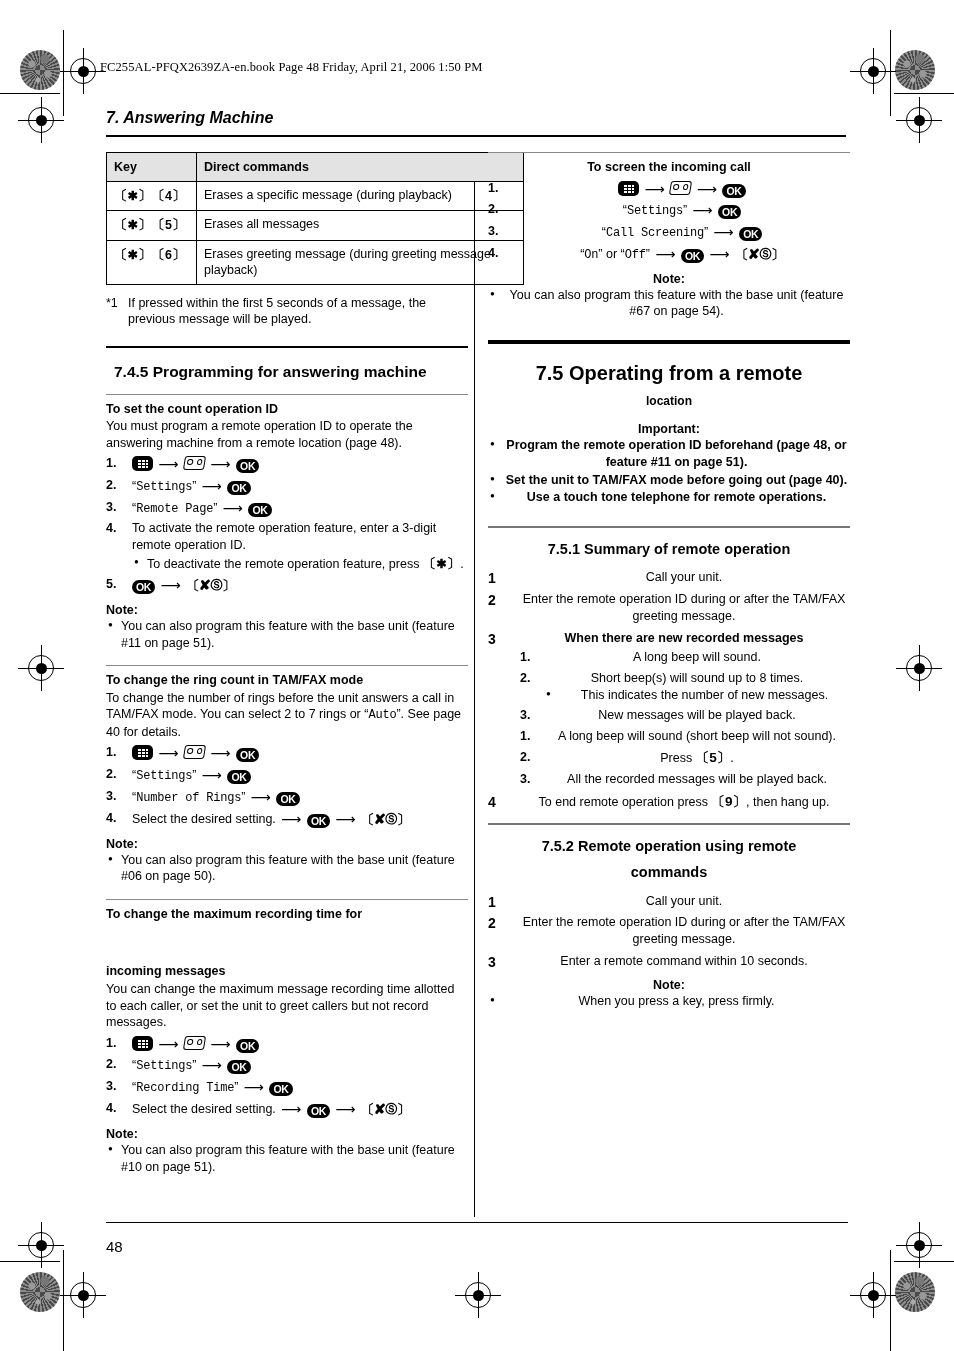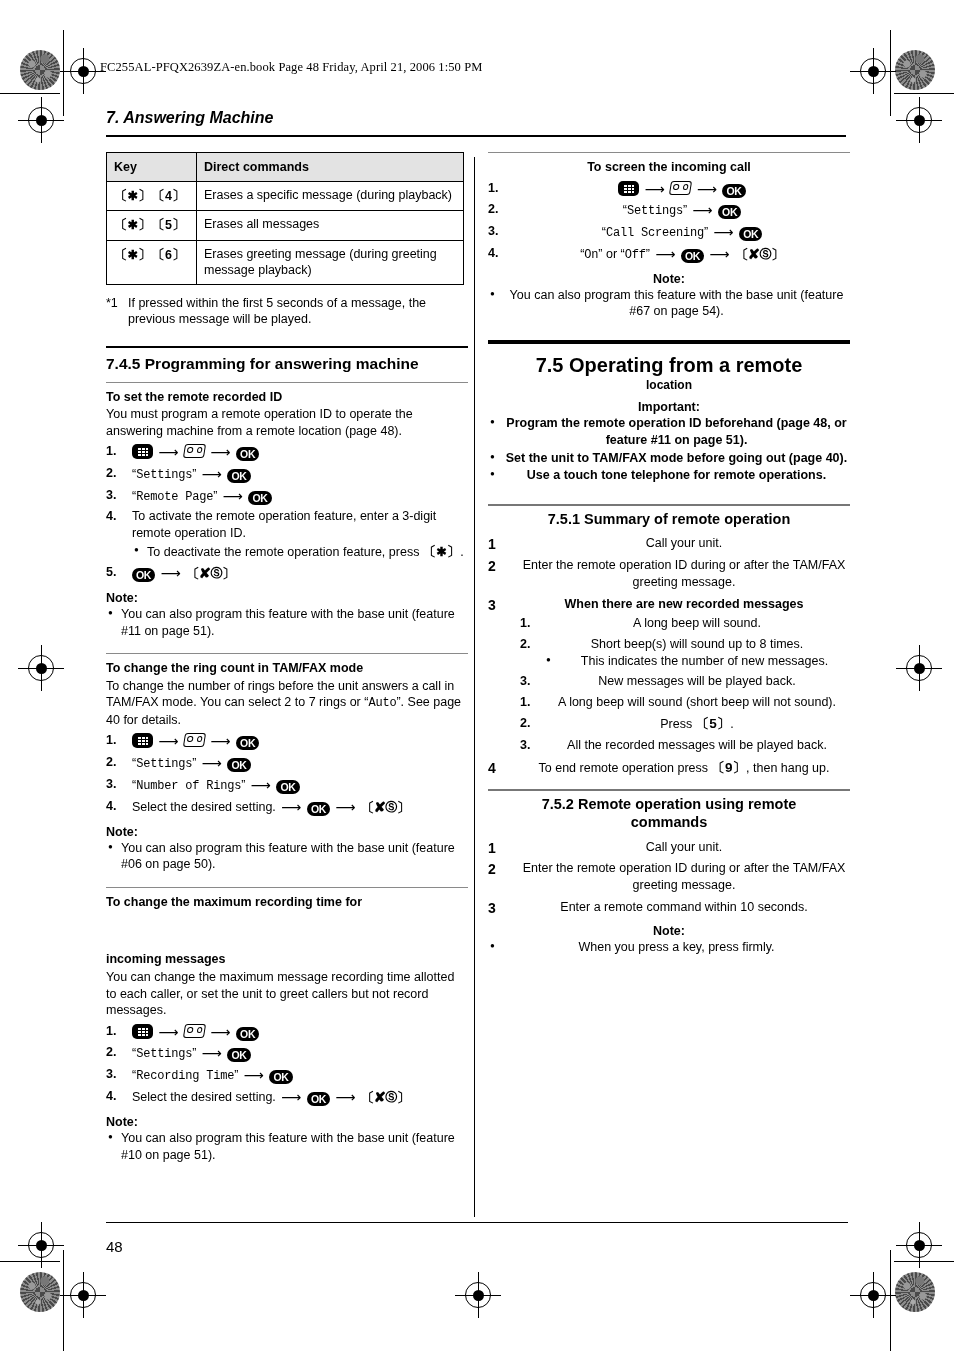--- a/index.html
+++ b/index.html
@@ -48,36 +48,36 @@
   .chapter-rule {
     position:absolute; left:106px; top:135px; width:740px; height:2px; background:#000;
   }
 
   .col { position:absolute; top:152px; width:362px; }
   .col-left  { left:106px; }
   .col-right { left:488px;text-align:center; }
   .col-divider { position:absolute; left:474px; top:157px; width:1px; height:1060px; background:#000; }
 
   
-  table.keytbl { border-collapse:collapse; width:358px; font-size:12.5px; }
+  table.keytbl { border-collapse:collapse; width:418px; font-size:12.5px; }
   table.keytbl th, table.keytbl td {
     border:1px solid #000; padding:5px 7px 6px 7px; text-align:left; vertical-align:top;
     line-height:1.28;
   }
   table.keytbl th { background:#e3e3e3; font-weight:bold; font-size:12.5px; padding-top:6px; padding-bottom:6px;}
   td.keycell { width:90px; white-space:nowrap; font-weight:bold; }
 
   .footnote {
     margin-top:10px; font-size:12.5px; line-height:1.3;
     padding-left:22px; text-indent:-22px;
   }
   .footnote .mark { display:inline-block; width:22px; text-indent:0; }
 
   h2.sec {
-    font-size:15.5px; font-weight:bold; margin:0; padding:7px 0 4px 0; line-height:1.2;
+    font-size:15.5px; font-weight:bold; margin:8px; padding:7px 0 4px 0; line-height:1.2;
   }
   .rule-thick { height:3px; background:#000; border-top:1px solid #fff; margin-top:18px; }
   .rule-double { height:4px; border-top:2px solid #000; border-bottom:2px solid #000; margin-top:20px; }
   .rule-thin { height:1px; background:#8a8a8a; margin:14px 0 6px 0; }
   .rule-gray { height:2px; background:#777; margin-top:20px; }
 
   h3.sub { font-size:12.5px; font-weight:bold; margin:0 0 1px 0; line-height:1.32; }
   p.body { font-size:12.5px; margin:0 0 2px 0; line-height:1.32; }
 
   ol.steps { list-style:none; margin:4px 0 0 0; padding:0; }
@@ -261,21 +261,21 @@
       </table>
 
     <div class="footnote">
       <span class="mark">*1</span><span>If pressed within the first 5 seconds of a message, the previous message will be played.</span>
     </div>
 
     <div class="rule-thick"></div>
     <h2 class="sec">7.4.5 Programming for answering machine</h2>
     <div class="rule-thin" style="margin-top:4px;"></div>
 
-    <h3 class="sub">To set the remote recorded ID</h3>
+    <h3 class="sub">To set the count operation ID</h3>
     <p class="body">You must program a remote operation ID to operate the answering machine from a remote location (page 48).</p>
 
     <ol class="steps">
       <li>
         <span class="num">1.</span>
         <span class="ico-menu gi"><span class="grid"></span></span>
         <span class="arrow">⟶</span>
         <span class="ico-tape gi"><span class="body"></span><span class="r1"></span><span class="r2"></span></span>
         <span class="arrow">⟶</span>
         <span class="ico-ok">OK</span>

